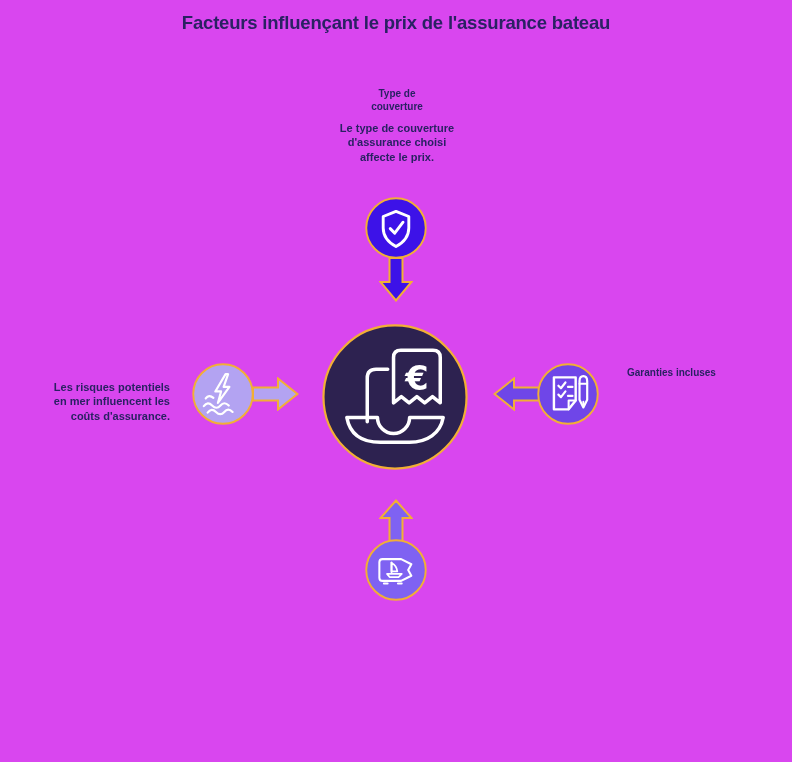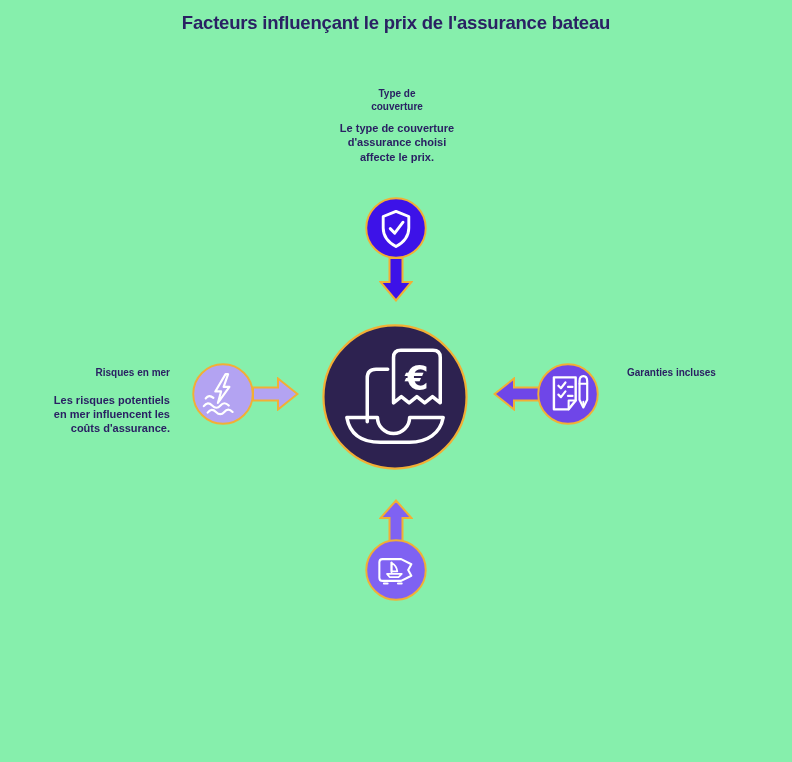--- a/index.html
+++ b/index.html
@@ -1,18 +1,18 @@
 <!DOCTYPE html>
 <html><head>
 <meta charset="utf-8">
 <style>
   html,body { margin:0; padding:0; background:#ffffff; }
   #canvas {
     position:relative; width:792px; height:762px; margin:0 auto;
-    background:#86efac; overflow:hidden;
+    background:#d946ef; overflow:hidden;
     font-family:"Liberation Sans", sans-serif; color:#2A2163;
   }
   .title {
     position:absolute; left:0; top:48; width:792px; text-align:center;
     font-size:18.5px; font-weight:800; letter-spacing:-0.2px; color:#2A2163;
   }
   .factor-heading {
     font-size:10px; font-weight:700; line-height:1.25;
     white-space:pre-line; color:#2A2163;
   }
@@ -69,21 +69,20 @@
   </svg>
   <svg class="icon-circle" id="icon-top" viewBox="0 0 100 100">
     <circle cx="50" cy="50" r="46.5" fill="#3D12E8"></circle>
     <g class="glyph">
       <path d="M50,24 L70,32 V50 C70,64 61,73 50,79 C39,73 30,64 30,50 V32 Z" stroke-width="4.5"></path>
       <path d="M41,51 L48,58 L61,41" stroke-width="4.5"></path>
     </g>
   </svg>
 
   <div class="text-block" id="text-left">
-    <div class="factor-heading">Risques en mer</div>
     <div class="factor-body">Les risques potentiels
 en mer influencent les
 coûts d'assurance.</div>
   </div>
   <svg class="arrow" id="arrow-left" width="47" height="34" viewBox="0 0 47 34">
     <polygon points="1,10.5 26,10.5 26,1.5 45.5,17 26,32.5 26,23.5 1,23.5" fill="#B3A3F2"></polygon>
   </svg>
   <svg class="icon-circle" id="icon-left" viewBox="0 0 100 100">
     <circle cx="50" cy="50" r="46.5" fill="#B3A3F2"></circle>
     <g class="glyph">

